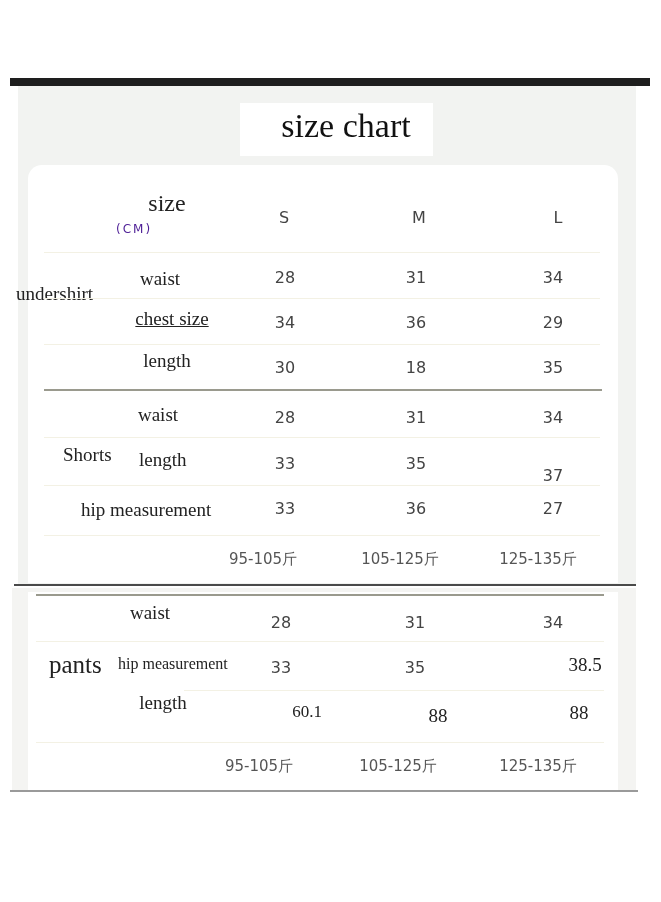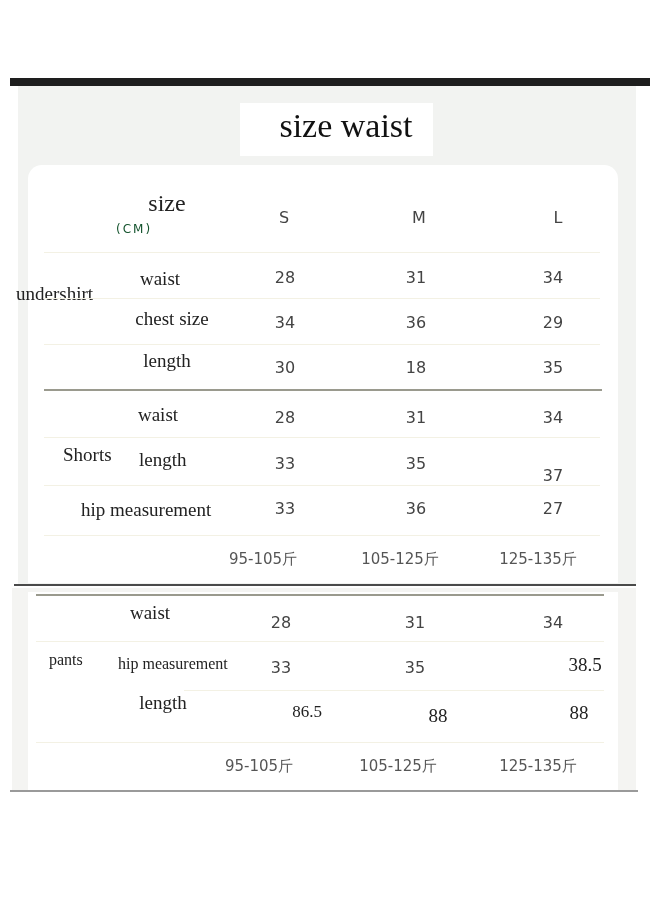--- a/index.html
+++ b/index.html
@@ -18,40 +18,40 @@
     .sep { position: absolute; height: 2px; background: #4a4a4a; }
     .c { transform: translateX(-50%); }
   </style>
 </head>
 <body>
 
 <div class="top-bar"></div>
 <div class="panel"></div>
 <div class="panel2"></div>
 <div class="title-box"></div>
-<div class="title">size waist</div>
+<div class="title">size chart</div>
 
 <div class="card"></div>
 <div class="card2"></div>
 
 <div class="serif c" style="left:167px; top:190px; font-size:24px;">size</div>
-<div class="sans" style="left:116px; top:222px; font-size:12px; letter-spacing:2px; color:#14532d;">(CM)</div>
+<div class="sans" style="left:116px; top:222px; font-size:12px; letter-spacing:2px; color:#4c1d95;">(CM)</div>
 <div class="sans c" style="left:284px; top:208px;">S</div>
 <div class="sans c" style="left:419px; top:208px;">M</div>
 <div class="sans c" style="left:558px; top:208px;">L</div>
 <div class="hline" style="left:44px; top:252px; width:556px;"></div>
 
 <div class="serif" style="left:16px; top:283px; font-size:19px;">undershirt</div>
 <div class="serif c" style="left:160px; top:268px; font-size:19px;">waist</div>
 <div class="sans c" style="left:285px; top:268px;">28</div>
 <div class="sans c" style="left:416px; top:268px;">31</div>
 <div class="sans c" style="left:553px; top:268px;">34</div>
 <div class="hline" style="left:44px; top:298px; width:556px;"></div>
 
-<div class="serif c" style="left:172px; top:308px; font-size:19px;">chest size</div>
+<div class="serif c" style="left:172px; top:308px; font-size:19px;text-decoration:underline;">chest size</div>
 <div class="sans c" style="left:285px; top:313px;">34</div>
 <div class="sans c" style="left:416px; top:313px;">36</div>
 <div class="sans c" style="left:553px; top:313px;">29</div>
 <div class="hline" style="left:44px; top:344px; width:556px;"></div>
 
 <div class="serif c" style="left:167px; top:350px; font-size:19px;">length</div>
 <div class="sans c" style="left:285px; top:358px;">30</div>
 <div class="sans c" style="left:416px; top:358px;">18</div>
 <div class="sans c" style="left:553px; top:358px;">35</div>
 <div class="hline dark" style="left:44px; top:389px; width:558px;"></div>
@@ -81,29 +81,29 @@
 
 <div class="sep" style="left:14px; top:584px; width:622px;"></div>
 <div class="hline dark" style="left:36px; top:594px; width:568px;"></div>
 
 <div class="serif c" style="left:150px; top:602px; font-size:19px;">waist</div>
 <div class="sans c" style="left:281px; top:613px;">28</div>
 <div class="sans c" style="left:415px; top:613px;">31</div>
 <div class="sans c" style="left:553px; top:613px;">34</div>
 <div class="hline" style="left:36px; top:641px; width:568px;"></div>
 
-<div class="serif" style="left:49px; top:651px; font-size:16px;">pants</div>
+<div class="serif" style="left:49px; top:651px; font-size:25px;">pants</div>
 <div class="serif" style="left:118px; top:655px; font-size:16px;">hip measurement</div>
 <div class="sans c" style="left:281px; top:658px;">33</div>
 <div class="sans c" style="left:415px; top:658px;">35</div>
 <div class="serif c" style="left:585px; top:654px; font-size:19px;">38.5</div>
 <div class="hline" style="left:184px; top:690px; width:420px;"></div>
 
 <div class="serif c" style="left:163px; top:692px; font-size:19px;">length</div>
-<div class="serif c" style="left:307px; top:702px; font-size:17px;">86.5</div>
+<div class="serif c" style="left:307px; top:702px; font-size:17px;">60.1</div>
 <div class="serif c" style="left:438px; top:705px; font-size:19px;">88</div>
 <div class="serif c" style="left:579px; top:702px; font-size:19px;">88</div>
 <div class="hline" style="left:36px; top:742px; width:568px;"></div>
 
 <div class="sans c" style="left:259px; top:757px; font-size:15px; color:#555;">95-105斤</div>
 <div class="sans c" style="left:398px; top:757px; font-size:15px; color:#555;">105-125斤</div>
 <div class="sans c" style="left:538px; top:757px; font-size:15px; color:#555;">125-135斤</div>
 
 <div class="sep" style="left:10px; top:790px; width:628px; background:#9a9a9a;"></div>
 

